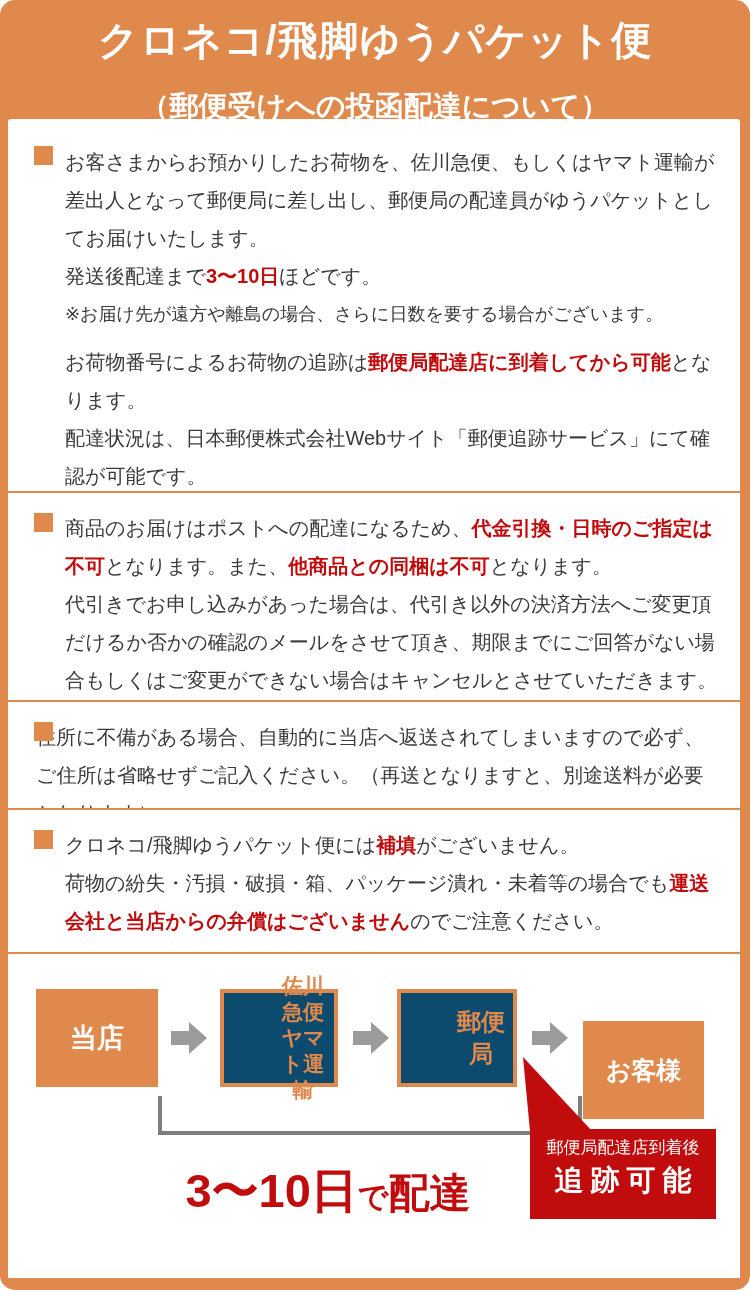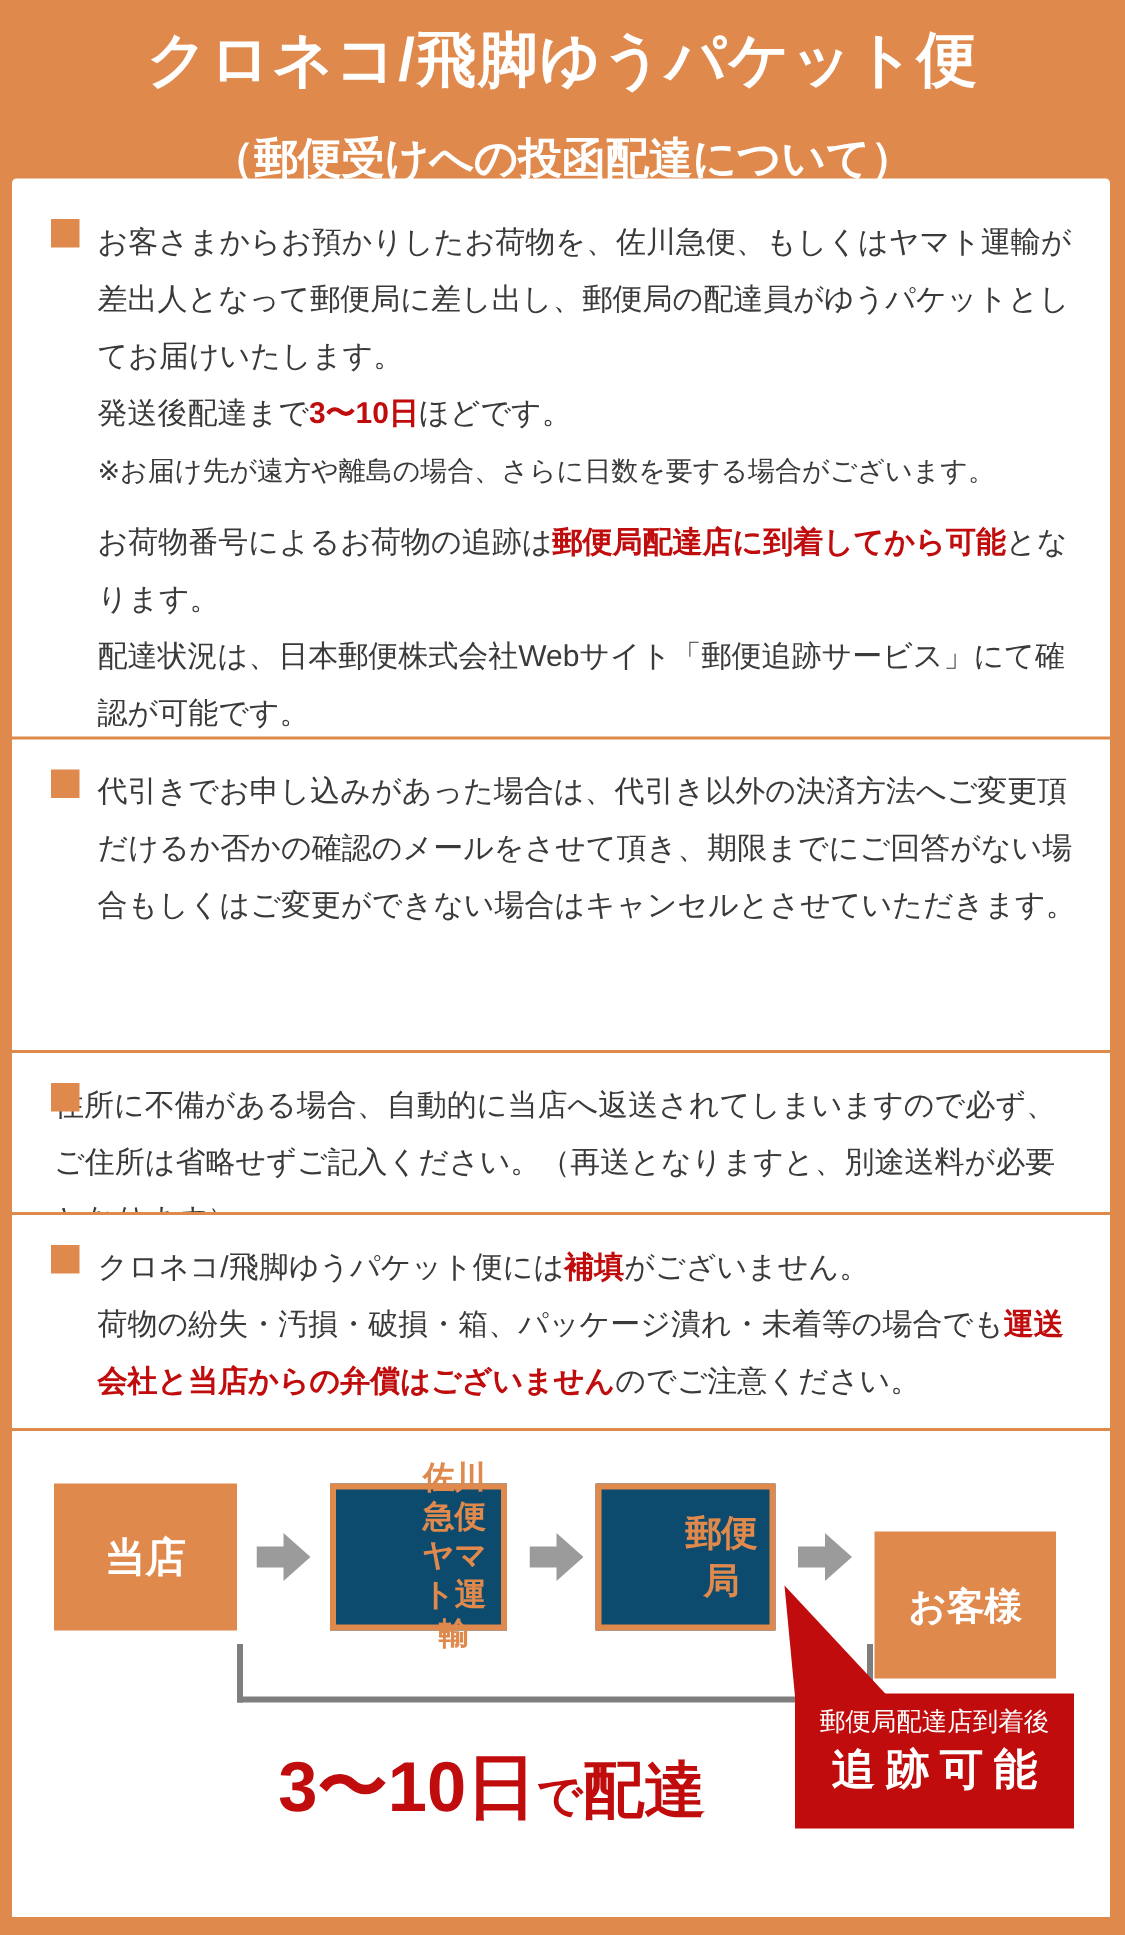--- a/index.html
+++ b/index.html
@@ -11,20 +11,21 @@
   }
   *{margin:0;padding:0;box-sizing:border-box;}
   html,body{background:#fff;}
   .page{
     position:relative;
     width:750px;height:1290px;
     background:var(--orange);
     overflow:hidden;
     font-family:"Liberation Sans","DejaVu Sans",sans-serif;
     color:var(--ink);
+    border-radius:15px;
   }
   
   .header{
     position:absolute;top:0;left:0;width:750px;height:119px;
     text-align:center;color:#fff;padding-top:16px;
   }
   .header .t1{font-size:40px;font-weight:bold;line-height:48px;letter-spacing:1px;}
   .header .t2{font-size:29px;font-weight:bold;line-height:36px;margin-top:24px;}
   
   .panel{
@@ -107,20 +108,21 @@
       <span class="bullet"></span>
       <div class="para"><span>お客さまからお預かりしたお荷物を、佐川急便、もしくはヤマト運輸が差出人となって郵便局に差し出し、郵便局の配達員がゆうパケットとしてお届けいたします。</span></div>
       <div class="para"><span>発送後配達まで</span><span class="em">3〜10日</span><span>ほどです。</span></div>
       <div class="note">※お届け先が遠方や離島の場合、さらに日数を要する場合がございます。</div>
       <div class="para gap-top"><span>お荷物番号によるお荷物の追跡は</span><span class="em">郵便局配達店に到着してから可能</span><span>となります。</span></div>
       <div class="para"><span>配達状況は、日本郵便株式会社Webサイト「郵便追跡サービス」にて確認が可能です。</span></div>
     </div>
 
     <div class="sec sec2">
       <span class="bullet"></span>
+      <div class="para"><span>商品のお届けはポストへの配達になるため、</span><span class="em">代金引換・日時のご指定は不可</span><span>となります。また、</span><span class="em">他商品との同梱は不可</span><span>となります。</span></div>
       <div class="para"><span>代引きでお申し込みがあった場合は、代引き以外の決済方法へご変更頂だけるか否かの確認のメールをさせて頂き、期限までにご回答がない場合もしくはご変更ができない場合はキャンセルとさせていただきます。</span></div>
     </div>
 
     <div class="sec sec3">
       <span class="bullet"></span>
       <div class="para"><span>住所に不備がある場合、自動的に当店へ返送されてしまいますので必ず、ご住所は省略せずご記入ください。（再送となりますと、別途送料が必要となります）</span></div>
     </div>
 
     <div class="sec sec4">
       <span class="bullet"></span>

